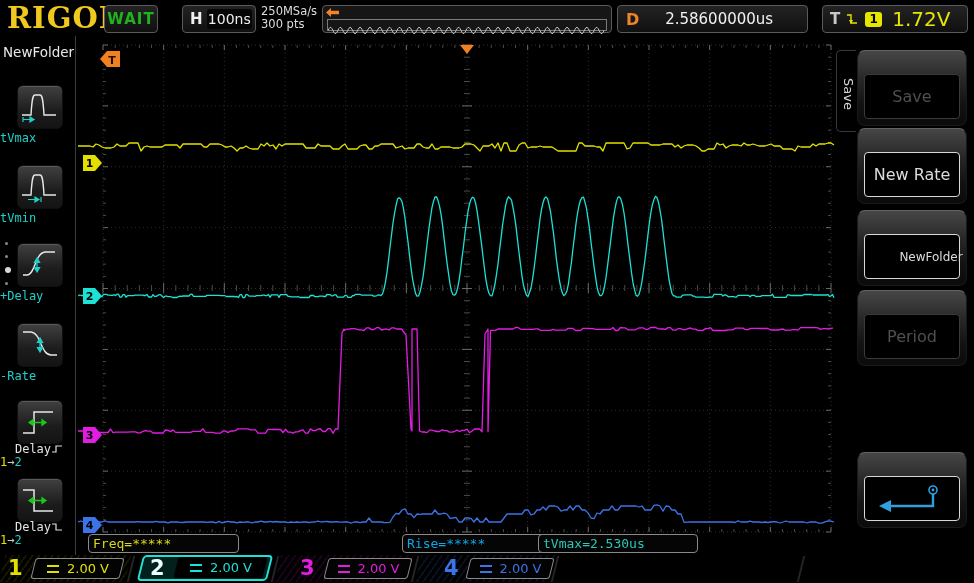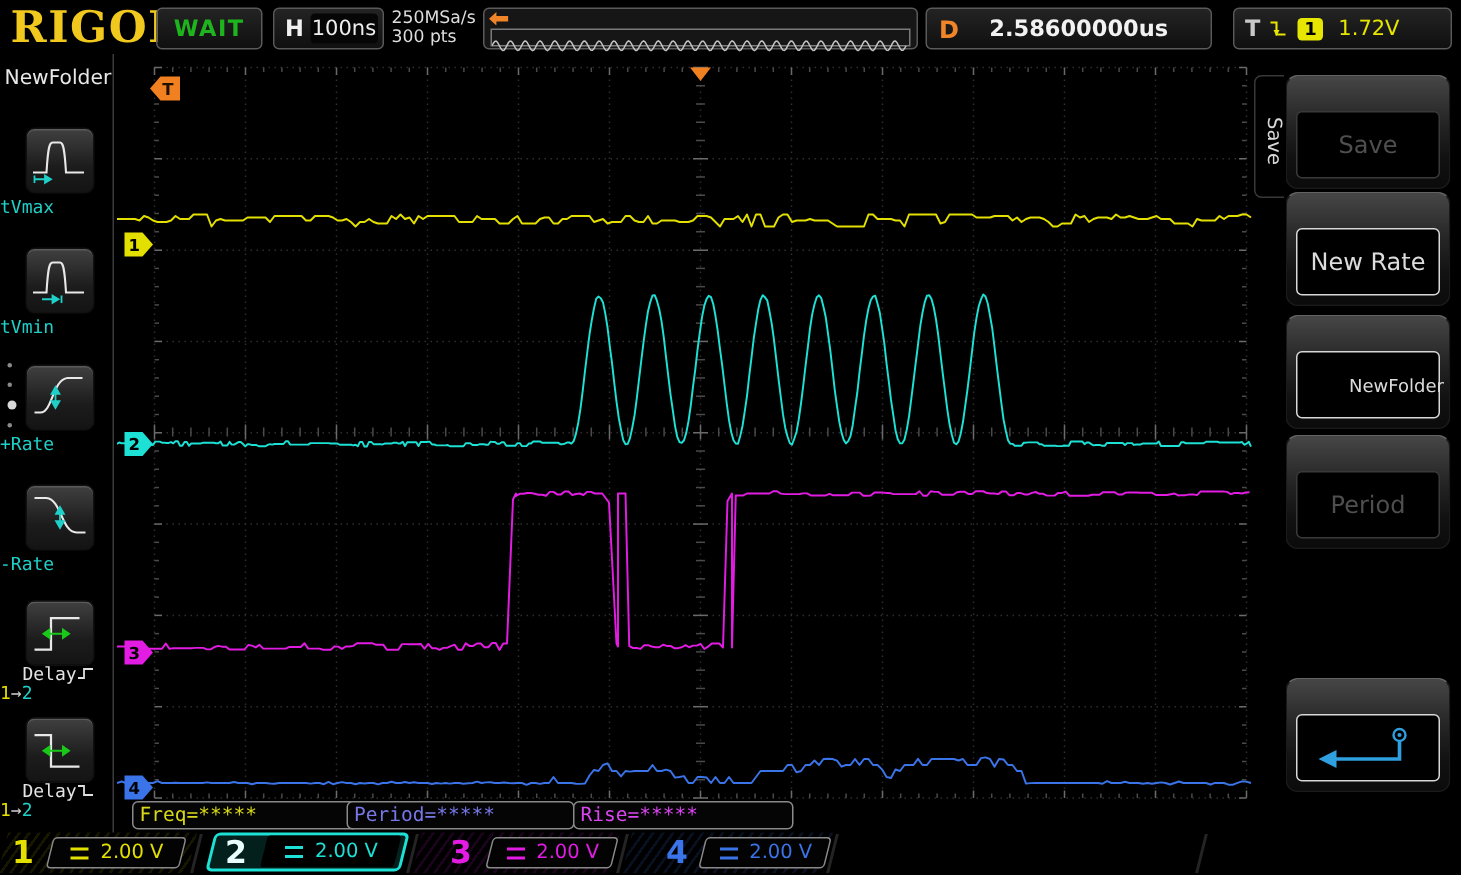--- a/index.html
+++ b/index.html
@@ -5,39 +5,39 @@
   html,body{margin:0;padding:0;background:#000;}
   *{box-sizing:border-box;}
   .screen{position:relative;width:974px;height:583px;background:#000;overflow:hidden;
           font-family:"DejaVu Sans",sans-serif;}
 
   
   .logo{position:absolute;left:7px;top:1px;font-family:"DejaVu Serif",serif;font-weight:bold;
         font-size:29px;color:#f0c81e;letter-spacing:1px;}
   .tb-box{position:absolute;top:5px;height:28px;border:1px solid #5a5a5a;border-radius:4px;
           background:linear-gradient(180deg,#232323,#101010);display:flex;align-items:center;}
-  .wait-box{left:104px;width:71px;justify-content:center;}
+  .wait-box{left:104px;width:54px;justify-content:center;}
   .wait-box span{color:#1eb41e;font-weight:bold;font-size:15px;letter-spacing:1px;}
   .h-box{left:182px;width:74px;padding:0 3px;}
   .h-label{color:#f0f0f0;font-weight:bold;font-size:15px;margin:0 4px;}
   .h-val{flex:1;height:20px;background:#060606;border-radius:3px;color:#eee;font-size:14px;
          display:flex;align-items:center;justify-content:center;}
   .rate-text{position:absolute;left:261px;top:5px;color:#ddd;font-size:11.5px;line-height:13px;}
   .preview{left:322px;width:290px;background:#161616;}
   .pv-marker{position:absolute;left:3px;top:2px;width:13px;height:9px;background:#f08428;
              clip-path:polygon(0 50%,38% 0,38% 30%,100% 30%,100% 70%,38% 70%,38% 100%);}
   .pv-strip{position:absolute;left:4px;top:13px;width:280px;height:12px;border:1px solid #7a7a7a;}
   .d-box{left:617px;width:191px;padding:0 8px;}
   .d-label{color:#f08428;font-weight:bold;font-size:16px;}
-  .d-val{flex:1;text-align:center;color:#f2f2f2;font-size:15px;font-weight:bold;}
+  .d-val{flex:1;text-align:center;color:#f2f2f2;font-size:15px;}
   .t-box{left:822px;width:146px;padding:0 7px;gap:6px;}
   .t-label{color:#c8c8c8;font-weight:bold;font-size:15px;}
   .t-badge{background:#e6e600;color:#000;font-weight:bold;font-size:12px;border-radius:3px;
            width:17px;height:15px;display:flex;align-items:center;justify-content:center;}
-  .t-level{color:#e6e600;font-size:14px;margin-left:4px;}
+  .t-level{color:#e6e600;font-size:20px;margin-left:4px;}
 
   
   .left-menu{position:absolute;left:0;top:36px;width:76px;height:520px;border-right:1px solid #3c3c3c;}
   .menu-title{position:absolute;left:3px;top:8px;color:#e8e8e8;font-size:13.5px;}
   .mi-icon{position:absolute;left:17px;width:46px;height:44px;border-radius:6px;
            background:linear-gradient(180deg,#404040,#1c1c1c 60%,#141414);
            border:1px solid #101010;box-shadow:inset 0 1px 0 #5a5a5a;}
   .mi-label{position:absolute;left:0;width:78px;text-align:left;color:#1fd0c8;
             font-family:"DejaVu Sans Mono",monospace;font-size:12px;}
   .mi-label.white{color:#e4e4e4;display:flex;align-items:center;justify-content:center;gap:1px;}
@@ -151,21 +151,21 @@
       </svg>
     </div>
     <div class="mi-label" style="top:175px">tVmin</div>
 
     <div class="mi-icon" style="top:207px">
       <svg width="44" height="42">
         <path d="M5,31 h4 C17,31 17,9 27,8 h10" stroke="#e8e8e8" stroke-width="1.4" fill="none"></path>
         <path d="M19,28 v-14 M19,14 l-2.6,4.5 h5.2 z M19,28 l-2.6,-4.5 h5.2 z" stroke="#1fd0c8" stroke-width="1.2" fill="#1fd0c8"></path>
       </svg>
     </div>
-    <div class="mi-label" style="top:253px">+Rate</div>
+    <div class="mi-label" style="top:253px">+Delay</div>
 
     <div class="mi-icon" style="top:287px">
       <svg width="44" height="42">
         <path d="M5,8 h8 C23,9 23,31 33,31 h6" stroke="#e8e8e8" stroke-width="1.4" fill="none"></path>
         <path d="M22,28 v-14 M22,14 l-2.6,4.5 h5.2 z M22,28 l-2.6,-4.5 h5.2 z" stroke="#1fd0c8" stroke-width="1.2" fill="#1fd0c8"></path>
       </svg>
     </div>
     <div class="mi-label" style="top:333px">-Rate</div>
 
     <div class="mi-icon" style="top:364px">
@@ -574,22 +574,22 @@
       <svg width="90" height="36">
         <path d="M22,25 H66 V13" stroke="#2f9fe0" stroke-width="2.4" fill="none"></path>
         <polygon points="12,25 24,19 24,31" fill="#2f9fe0"></polygon>
         <circle cx="66" cy="9" r="4" stroke="#2f9fe0" stroke-width="1.6" fill="none"></circle>
         <circle cx="66" cy="9" r="1.4" fill="#2f9fe0"></circle>
       </svg>
     </div>
   </div>
 
   <div class="meas" style="left: 88px; width: 151px; color: rgb(216, 216, 24);">Freq=*****</div>
-  <div class="meas" style="left: 231px; width: 152px; color: rgb(120, 120, 232);">Period=*****</div>
-  <div class="meas" style="left: 382px; width: 147px; color: #d946ef;">Rise=*****</div>
+  <div class="meas" style="left: 402px; width: 161px; color: #0ea5e9;">Rise=*****</div>
+  <div class="meas" style="left: 538px; width: 160px; color: rgb(40, 200, 184);">tVmax=2.530us</div>
 
   <div class="chbar">
     <div class="ch-tint" style="left:2px;width:126px;background:repeating-linear-gradient(115deg,rgba(227,224,0,0.10) 0 2px,transparent 2px 6px)"></div>
     <div class="ch-tint" style="left:278px;width:132px;background:repeating-linear-gradient(115deg,rgba(227,28,227,0.12) 0 2px,transparent 2px 6px)"></div>
     <div class="ch-tint" style="left:418px;width:134px;background:repeating-linear-gradient(115deg,rgba(59,116,232,0.14) 0 2px,transparent 2px 6px)"></div>
 
     <div>
       <span class="ch-num" style="left: 8px; color: rgb(227, 224, 0);">1</span>
       <div class="valbox" style="left:33px;width:89px"></div>
       <div class="valtxt" style="left: 33px; width: 89px; color: rgb(227, 224, 0);">

